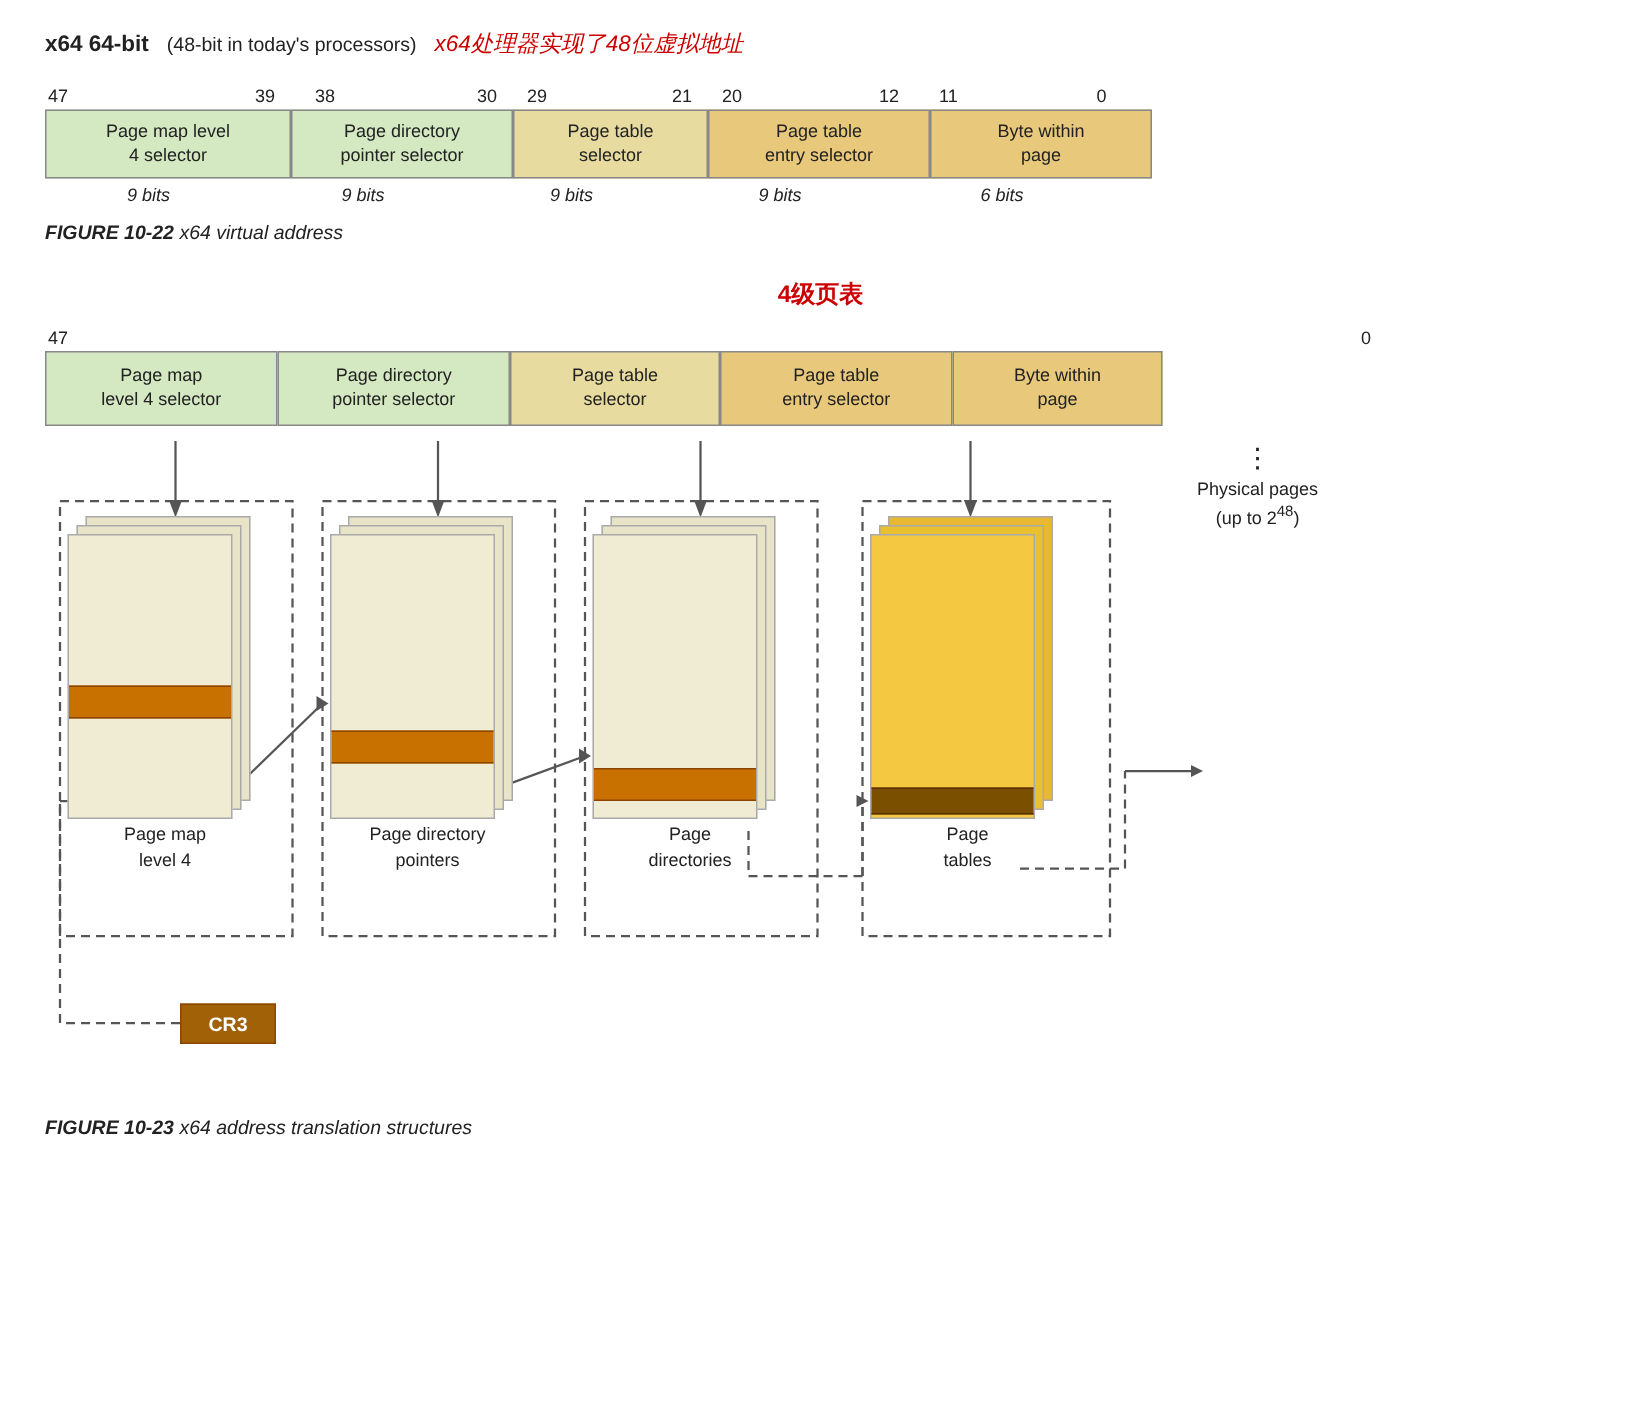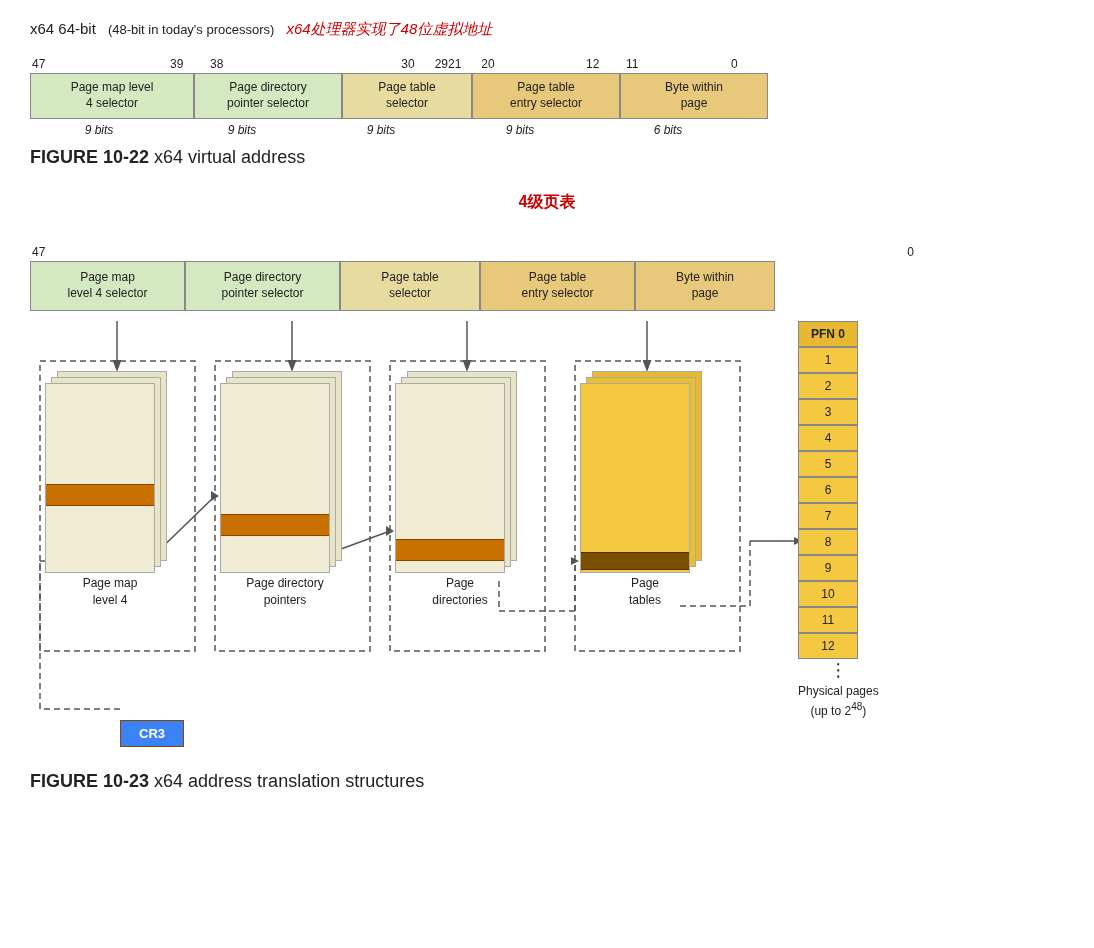--- a/index.html
+++ b/index.html
@@ -13,21 +13,21 @@
       padding: 20px 30px;
     }
 
     
     .title-row {
       display: flex;
       align-items: baseline;
       gap: 12px;
       margin-bottom: 18px;
     }
-    .title-bold { font-weight: normal; font-size: 15px; }
+    .title-bold { font-weight: bold; font-size: 15px; }
     .title-normal { font-size: 13px; color: #222; }
     .title-chinese { color: #cc0000; font-size: 15px; font-style: italic; }
 
     
     .addr-diagram {
       position: relative;
       margin-bottom: 10px;
     }
     .boxes-row {
       display: flex;
@@ -42,32 +42,33 @@
       font-size: 12px;
       padding: 6px 4px;
       line-height: 1.3;
     }
     .addr-box.green { background: #d4e8c2; }
     .addr-box.orange { background: #e8c87a; }
     .addr-box.tan { background: #e8dba0; }
 
     
     .figure-caption {
-      font-size: 18px;
+      font-size: 13px;
       margin: 8px 0 24px 0;
+      font-style: italic;
     }
     .figure-caption strong { font-weight: bold; }
 
     
     .level4-title {
       text-align: center;
       color: #cc0000;
       font-size: 16px;
       font-weight: bold;
-      margin-bottom: 32px;
+      margin-bottom: 11px;
     }
 
     .col-label {
       font-size: 12px;
       text-align: center;
       margin-top: 4px;
       line-height: 1.4;
     }
     .pfn-box {
       width: 60px;
@@ -76,28 +77,28 @@
       display: flex;
       align-items: center;
       justify-content: center;
       font-size: 12px;
     }
     .pfn-box.pfn-header { background: #e8b830; font-weight: bold; }
     .pfn-box.pfn-num { background: #f5c842; }
 
     
     .cr3-box {
-      background: #3b82f6;
+      background: #a16207;
       color: #fff;
       border: 1.5px solid #8b4500;
       padding: 5px 18px;
       font-size: 13px;
       font-weight: bold;
       display: inline-block;
-      margin-top: 24px;
+      margin-top: 0;
     }
 
     
     .diagram-svg {
       position: absolute;
       top: 0; left: 0;
       pointer-events: none;
     }
 
     .main-diagram {
@@ -113,21 +114,21 @@
   <span class="title-normal">(48-bit in today's processors)</span>
   <span class="title-chinese">x64处理器实现了48位虚拟地址</span>
 </div>
 
 <div class="addr-diagram">
 
   <div style="display:flex; font-size:12px; margin-bottom:2px; padding-left:2px;">
     <span style="width:130px;">47</span>
     <span style="width:8px;"></span>
     <span style="width:148px;">39&nbsp;&nbsp;&nbsp;&nbsp;&nbsp;&nbsp;&nbsp;&nbsp;38</span>
-    <span style="width:130px;text-align:right;">30&nbsp;&nbsp;&nbsp;&nbsp;&nbsp;&nbsp;29</span>
+    <span style="width:130px;">30&nbsp;&nbsp;&nbsp;&nbsp;&nbsp;&nbsp;29</span>
     <span style="width:138px;">21&nbsp;&nbsp;&nbsp;&nbsp;&nbsp;&nbsp;20</span>
     <span style="width:145px;">12&nbsp;&nbsp;&nbsp;&nbsp;&nbsp;&nbsp;&nbsp;&nbsp;11</span>
     <span>0</span>
   </div>
 
   <div class="boxes-row">
     <div class="addr-box green" style="width:164px; height:46px;">Page map level<br>4 selector</div>
     <div class="addr-box green" style="width:148px; height:46px;">Page directory<br>pointer selector</div>
     <div class="addr-box tan" style="width:130px; height:46px;">Page table<br>selector</div>
     <div class="addr-box orange" style="width:148px; height:46px;">Page table<br>entry selector</div>
@@ -252,35 +253,20 @@
       <div style="position:absolute; top:0; left:12px; width:110px; height:190px; background:#e8b830; border:1.5px solid #aaa;"></div>
       <div style="position:absolute; top:6px; left:6px; width:110px; height:190px; background:#e8c030; border:1.5px solid #aaa;"></div>
       <div style="position:absolute; top:12px; left:0; width:110px; height:190px; background:#f5c842; border:1.5px solid #aaa;">
         <div style="position:absolute; top:168px; left:0; right:0; height:18px; background:#7a5000; border-top:1px solid #5a3000; border-bottom:1px solid #5a3000;"></div>
       </div>
     </div>
     <div class="col-label">Page<br>tables</div>
   </div>
 
   <div style="position:absolute; left:768px; top:0;">
-    <div style="display:flex; flex-direction:column;">
-      <div class="pfn-box pfn-header">PFN 0</div>
-      <div class="pfn-box pfn-num">1</div>
-      <div class="pfn-box pfn-num">2</div>
-      <div class="pfn-box pfn-num">3</div>
-      <div class="pfn-box pfn-num">4</div>
-      <div class="pfn-box pfn-num">5</div>
-      <div class="pfn-box pfn-num">6</div>
-      <div class="pfn-box pfn-num">7</div>
-      <div class="pfn-box pfn-num">8</div>
-      <div class="pfn-box pfn-num">9</div>
-      <div class="pfn-box pfn-num">10</div>
-      <div class="pfn-box pfn-num">11</div>
-      <div class="pfn-box pfn-num">12</div>
-    </div>
     <div style="text-align:center; font-size:18px; line-height:1; margin-top:2px;">⋮</div>
     <div style="font-size:12px; text-align:center; line-height:1.4; margin-top:4px;">Physical pages<br>(up to 2<sup>48</sup>)</div>
   </div>
 
   <div style="position:absolute; left:90px; top:375px;">
     <div class="cr3-box">CR3</div>
   </div>
 
 </div>
 

